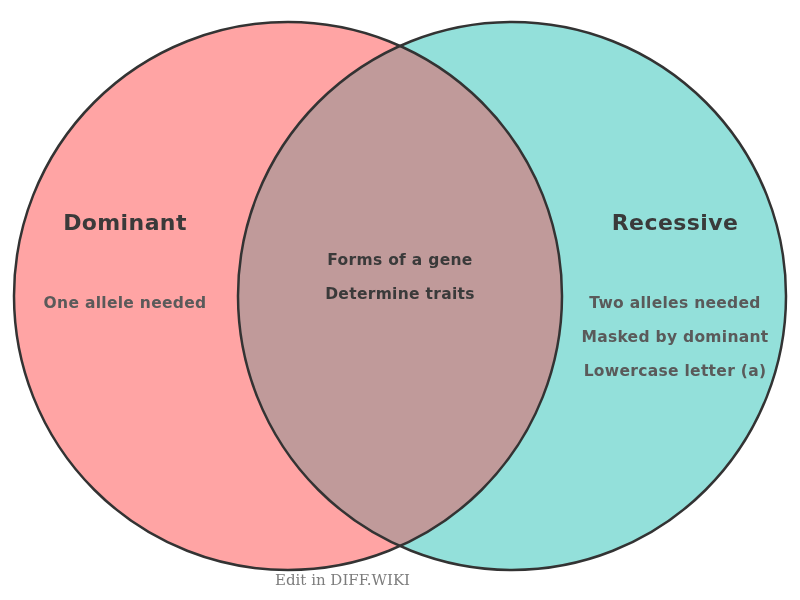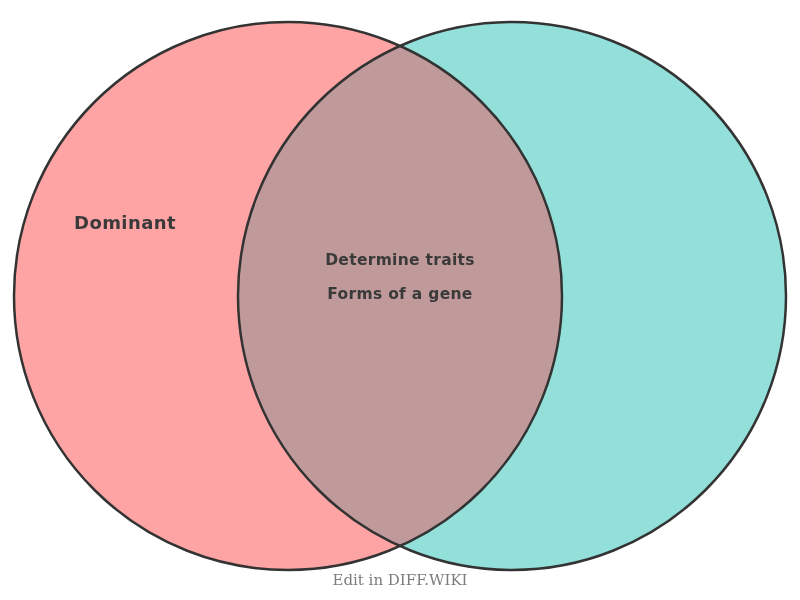--- a/index.html
+++ b/index.html
@@ -21,21 +21,21 @@
     top: 0;
     width: 800px;
     height: 600px;
   }
   .label-block {
     position: absolute;
     text-align: center;
     pointer-events: none;
   }
   .circle-title {
-    font-size: 18px;
+    font-size: 22px;
     font-weight: bold;
     color: #3a3a3a;
     letter-spacing: 0.4px;
     line-height: 24px;
   }
   .item-line {
     font-size: 15.5px;
     font-weight: bold;
     color: #5a5a5a;
     letter-spacing: 0.3px;
@@ -48,21 +48,21 @@
     color: #3a3a3a;
     letter-spacing: 0.3px;
     line-height: 34px;
     white-space: nowrap;
   }
   .footer-credit {
     position: absolute;
     left: 275px;
     top: 571px;
     width: 250px;
-    text-align: center;
+    text-align: left;
     font-family: "DejaVu Serif", "Liberation Serif", serif;
     font-size: 15px;
     color: #7c7c7c;
     cursor: pointer;
   }
 </style>
 </head>
 <body>
 
 <div class="canvas">
@@ -84,24 +84,33 @@
 
     <circle cx="288" cy="296" r="274" fill="none" stroke-width="2.5" stroke="#333333"></circle>
     <circle cx="512" cy="296" r="274" fill="none" stroke-width="2.5" stroke="#333333"></circle>
   </svg>
 
   <div class="label-block" style="left:0px; top:211px; width:250px;">
     <div class="circle-title">Dominant</div>
   </div>
 
   <div class="label-block" style="left:0px; top:286px; width:250px;">
+    <div class="item-line">One allele needed</div>
   </div>
 
   <div class="label-block" style="left:275px; top:243px; width:250px;">
+    <div class="overlap-line">Forms of a gene</div>
     <div class="overlap-line">Determine traits</div>
-    <div class="overlap-line">Forms of a gene</div>
   </div>
 
+  <div class="label-block" style="left:550px; top:211px; width:250px;">
+    <div class="circle-title">Recessive</div>
+  </div>
 
+  <div class="label-block" style="left:550px; top:286px; width:250px;">
+    <div class="item-line">Two alleles needed</div>
+    <div class="item-line">Masked by dominant</div>
+    <div class="item-line">Lowercase letter (a)</div>
+  </div>
 
   <div class="footer-credit">Edit in DIFF.WIKI</div>
 
 </div>
 
 </body></html>

